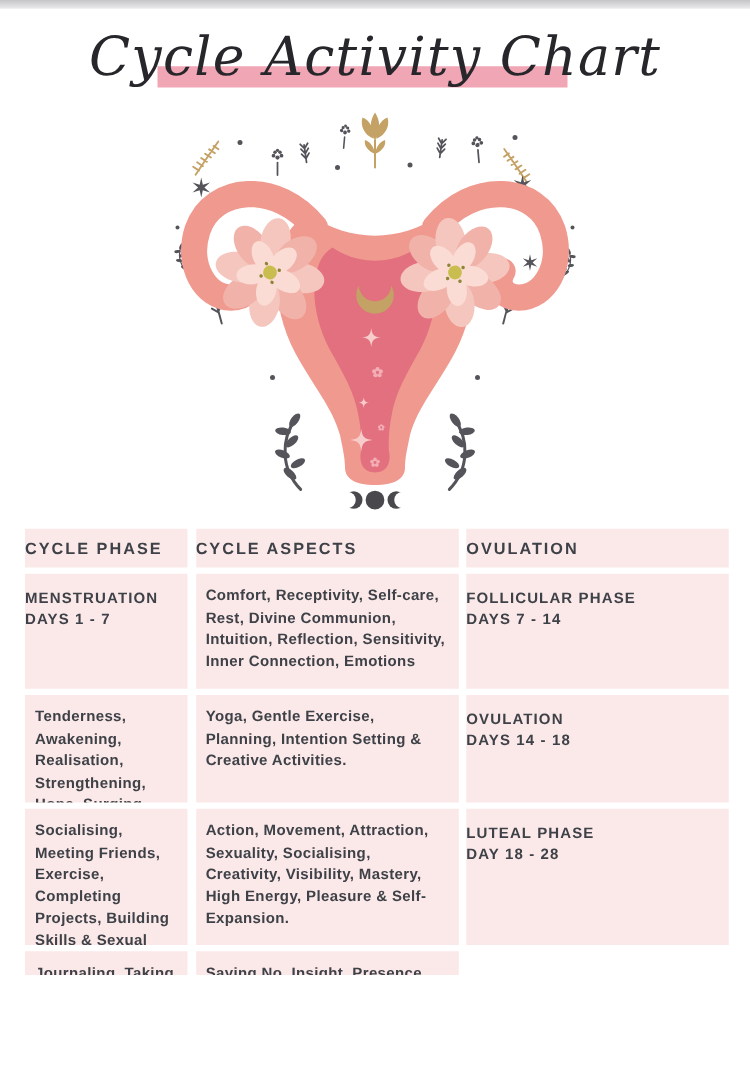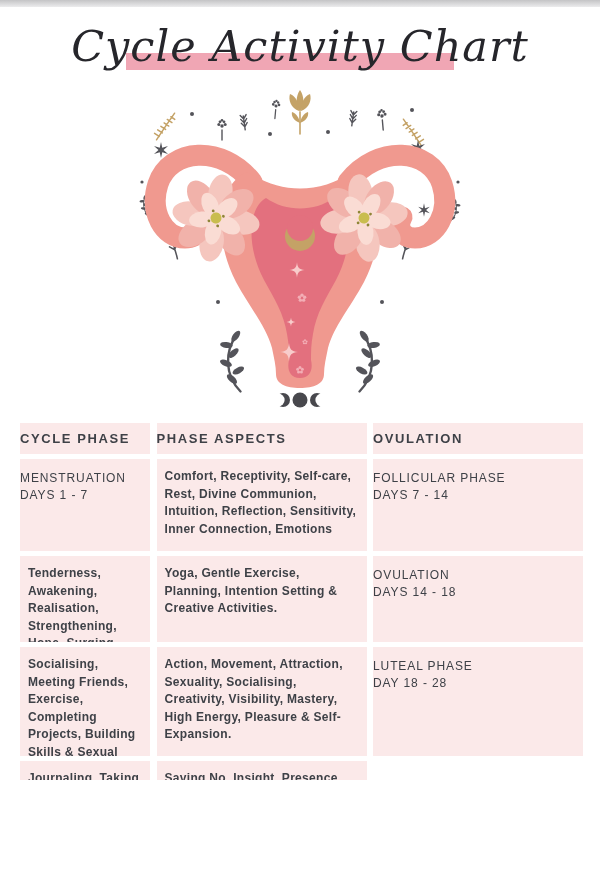--- a/index.html
+++ b/index.html
@@ -49,21 +49,21 @@
   .c-inner-dot{fill:var(--uterus-inner);}
   
   .table{
     position:absolute;left:20px;top:423px;width:563px;
     display:grid;grid-template-columns:130px 210px 210px;
     grid-template-rows:31px 92px 86px 109px 106px;
     gap:5px 6.5px;
   }
   .cell{background:var(--cell-bg);overflow:hidden;text-align:left;}
   .hcell{font-size:13px;font-weight:bold;letter-spacing:1.6px;line-height:31px;}
-  .pcell{padding-top:11px;font-size:12px;font-weight:normal;letter-spacing:0.9px;line-height:17px;}
+  .pcell{padding-top:11px;font-size:12px;font-weight:bold;letter-spacing:0.9px;line-height:17px;}
   .pcell .days{display:block;}
   .bcell{padding:9px 8px 0;font-size:12px;font-weight:bold;letter-spacing:0.3px;line-height:17.5px;}
 </style>
 </head>
 <body>
 
 <div class="page">
   <div class="top-edge"></div>
 
   <div class="title-wrap">
@@ -201,21 +201,21 @@
       <circle cx="-17" cy="0" r="7"></circle>
         <circle cx="-21.8" cy="0" r="6.4" fill="#ffffff"></circle>
       <circle cx="17" cy="0" r="7"></circle>
         <circle cx="21.8" cy="0" r="6.4" fill="#ffffff"></circle>
       <circle cx="0" cy="0" r="7.5"></circle>
     </g>
   </svg>
 
   <div class="table">
     <div class="cell hcell">CYCLE PHASE</div>
-    <div class="cell hcell">PHASE ASPECTS</div>
+    <div class="cell hcell">CYCLE ASPECTS</div>
     <div class="cell hcell">OVULATION</div>
 
     <div class="cell pcell">
       <span>MENSTRUATION</span>
       <span class="days">DAYS 1 - 7</span>
     </div>
     <div class="cell bcell">Comfort, Receptivity, Self-care, Rest, Divine Communion, Intuition, Reflection, Sensitivity, Inner Connection, Emotions</div>
 
     <div class="cell pcell">
       <span>FOLLICULAR PHASE</span>

